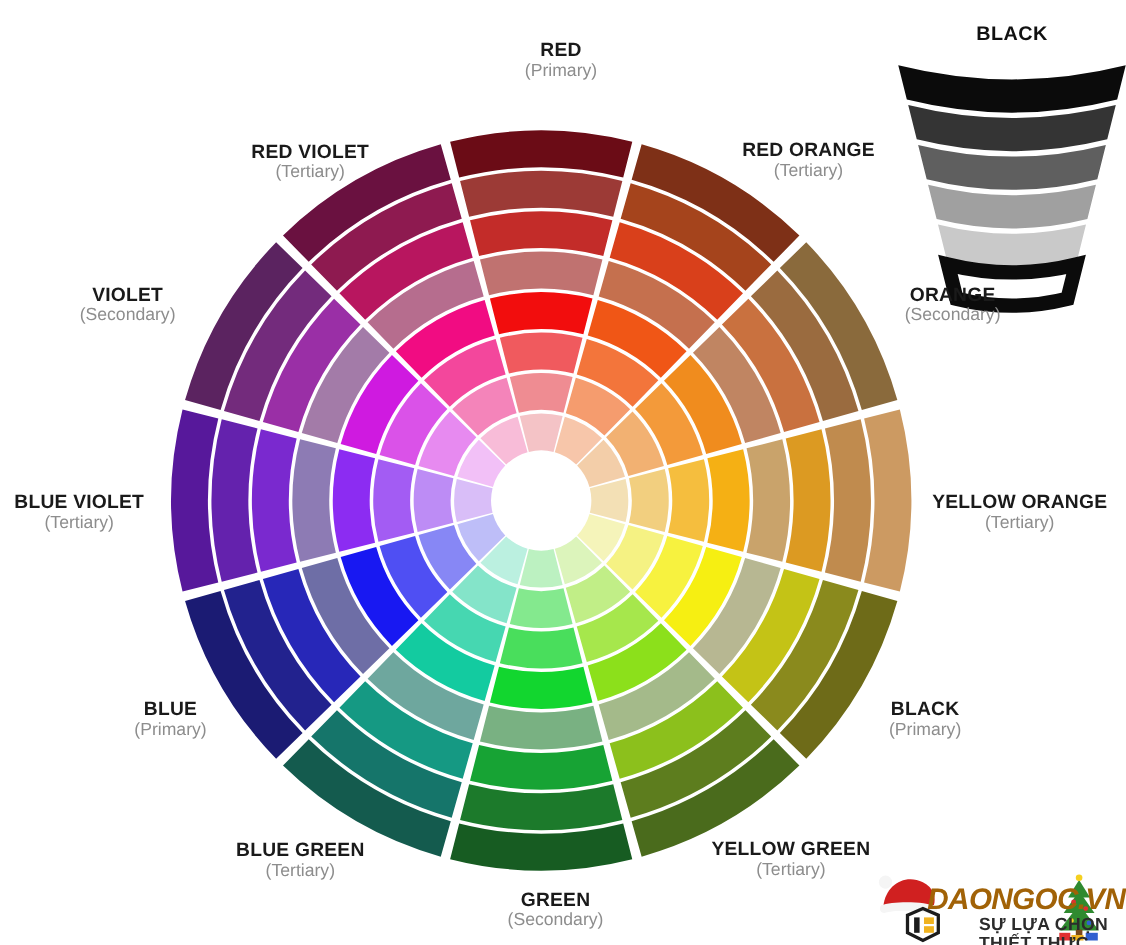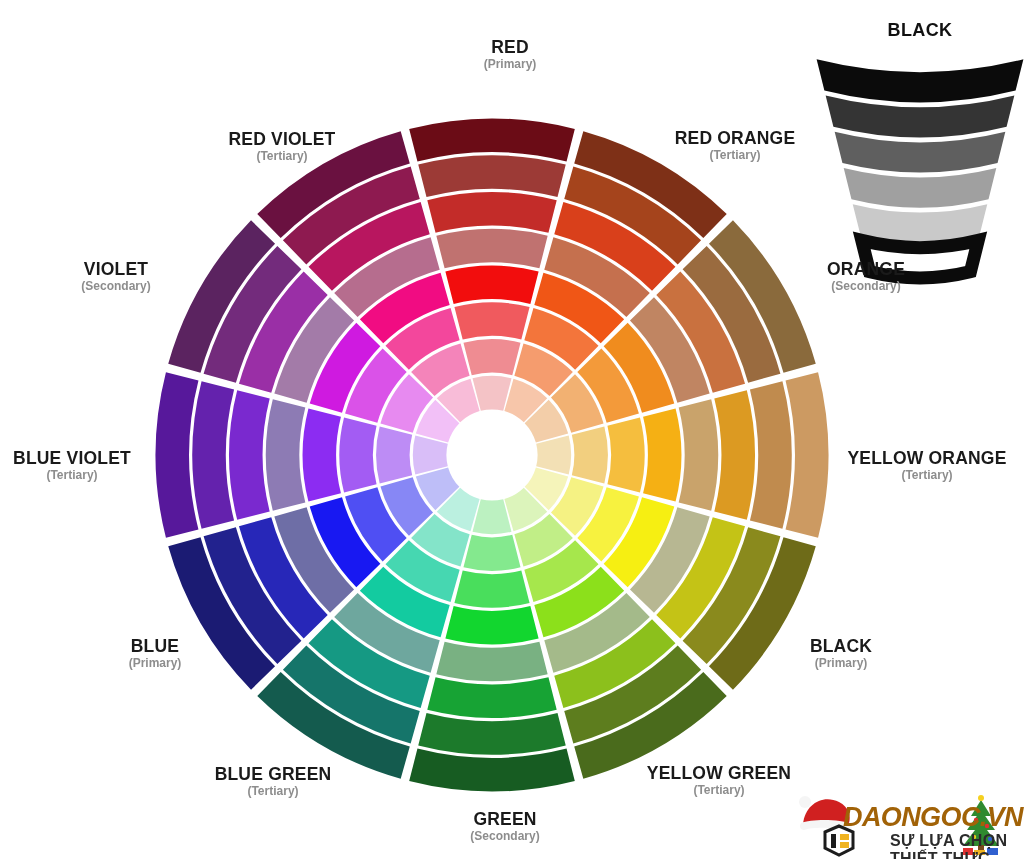--- a/index.html
+++ b/index.html
@@ -35,22 +35,22 @@
   }
   .wheel-label .lbl-name {
     display: block;
     font-size: 17.5px;
     font-weight: bold;
     letter-spacing: 0.2px;
     color: #1a1a1a;
   }
   .wheel-label .lbl-kind {
     display: block;
-    font-size: 12px;
-    font-weight: bold;
+    font-size: 16px;
+    font-weight: normal;
     color: #8d8d8d;
   }
   #black-swatch-label {
     position: absolute;
     left: 920px;
     top: 16px;
     transform: translate(-50%, 0);
     font-size: 18px;
     font-weight: bold;
     color: #111111;

